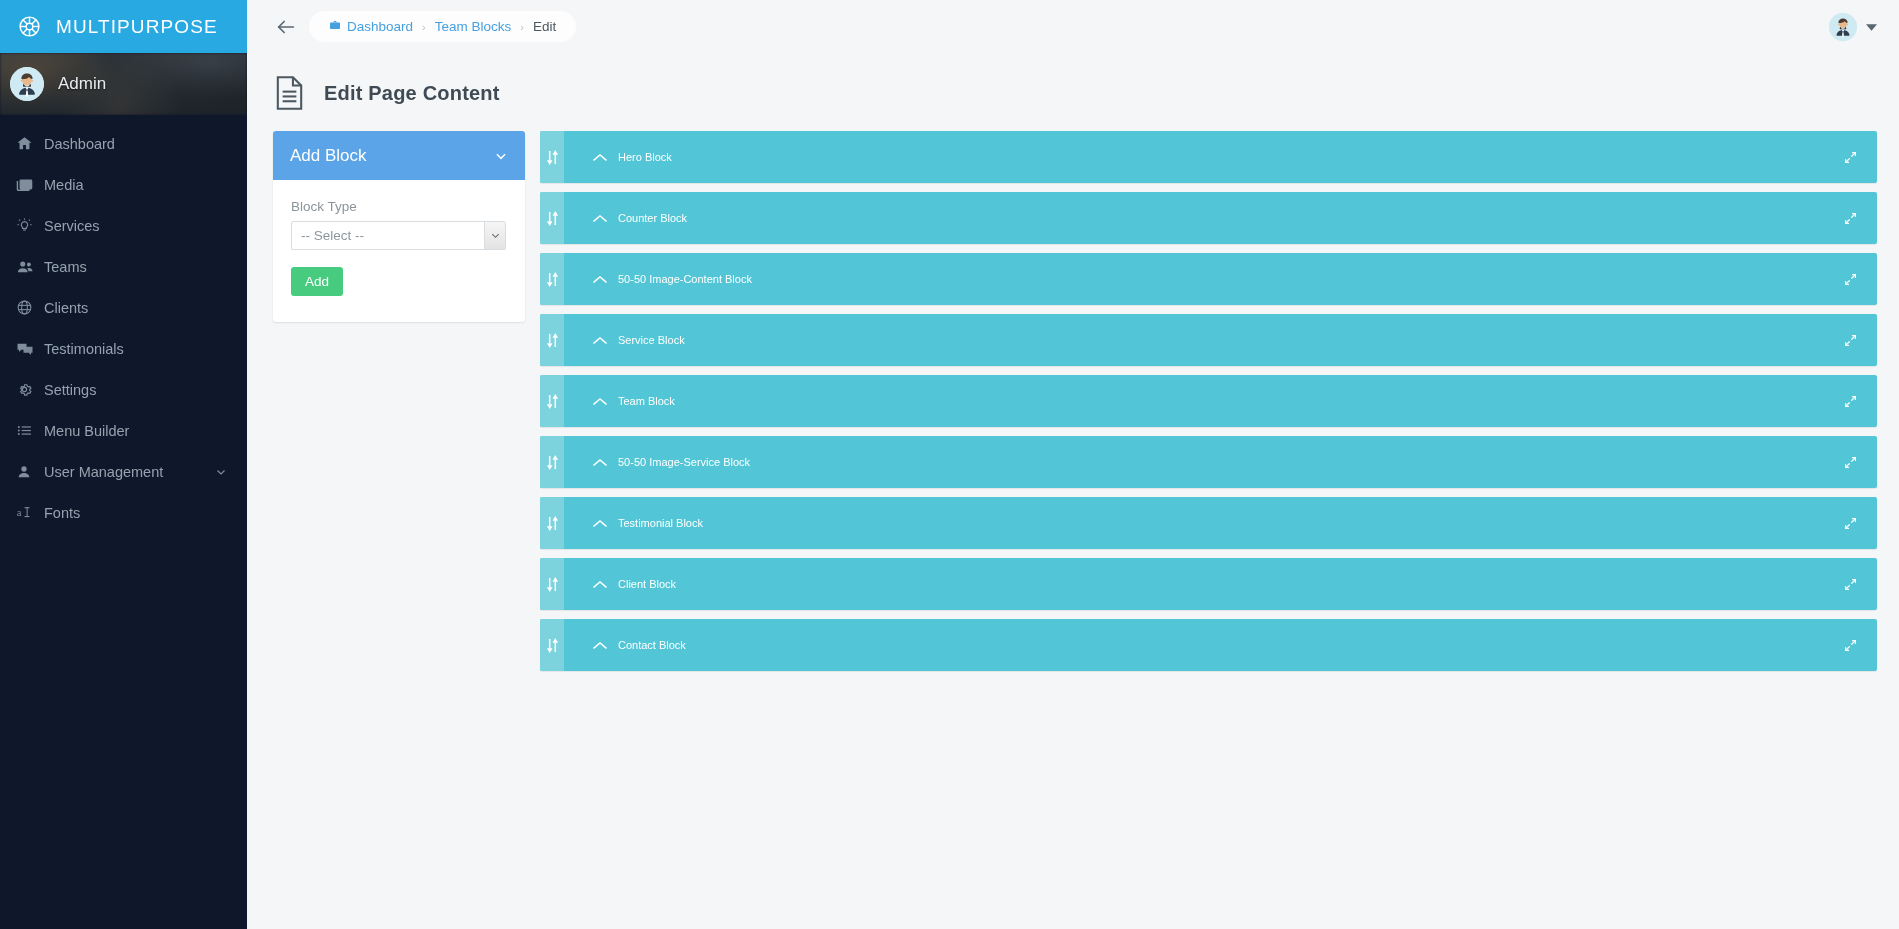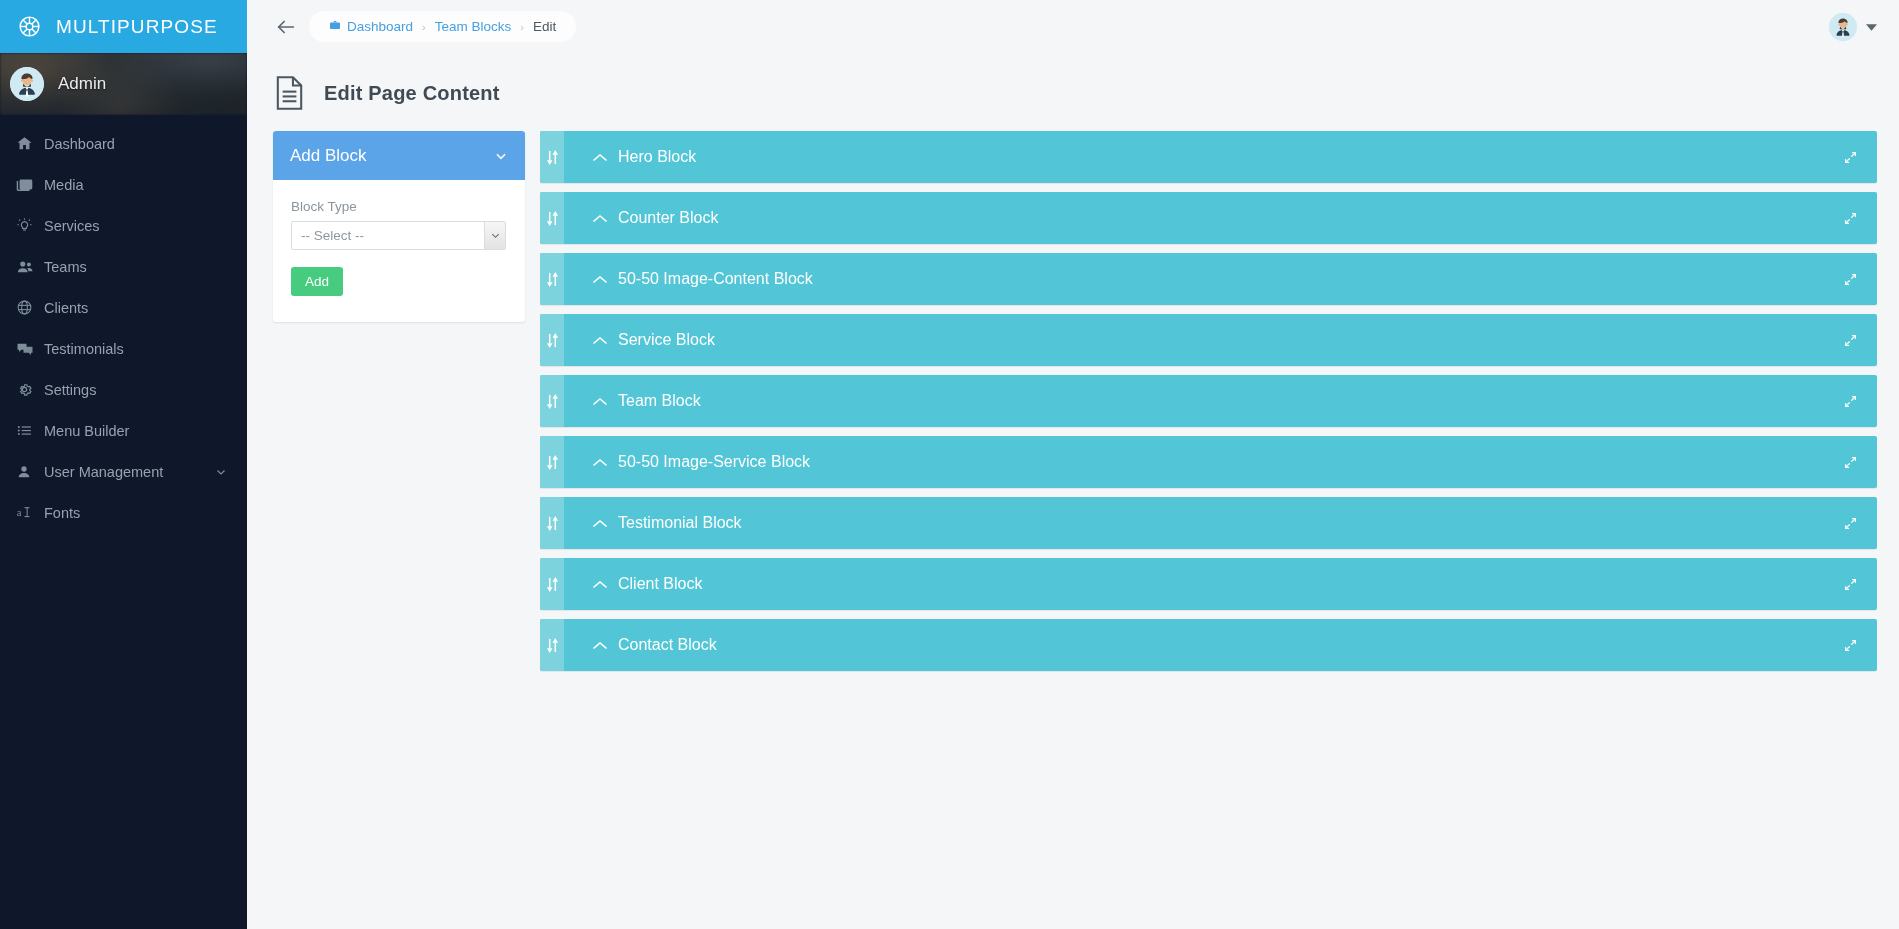--- a/index.html
+++ b/index.html
@@ -182,21 +182,21 @@
     color: #ffffff;
     cursor: move;
   }
   .blk-main {
     flex: 1; display: flex; align-items: center; gap: 11px;
     padding-left: 29px;
     color: #fff; min-width: 0;
     cursor: pointer;
   }
   .blk-collapse-caret { font-size: 13px; color: #fff; display: flex; align-items: center; line-height: 1;}
-  .blk-title { font-size: 16px; font-weight: 400; white-space: nowrap; }
+  .blk-title { font-size: 11px; font-weight: 400; white-space: nowrap; }
   .blk-expand {
     width: 54px; min-width: 54px;
     display: flex; align-items: center; justify-content: center;
     color: #ffffff; cursor: pointer;
   }
 </style>
 </head>
 <body>
 
 <div class="app">

